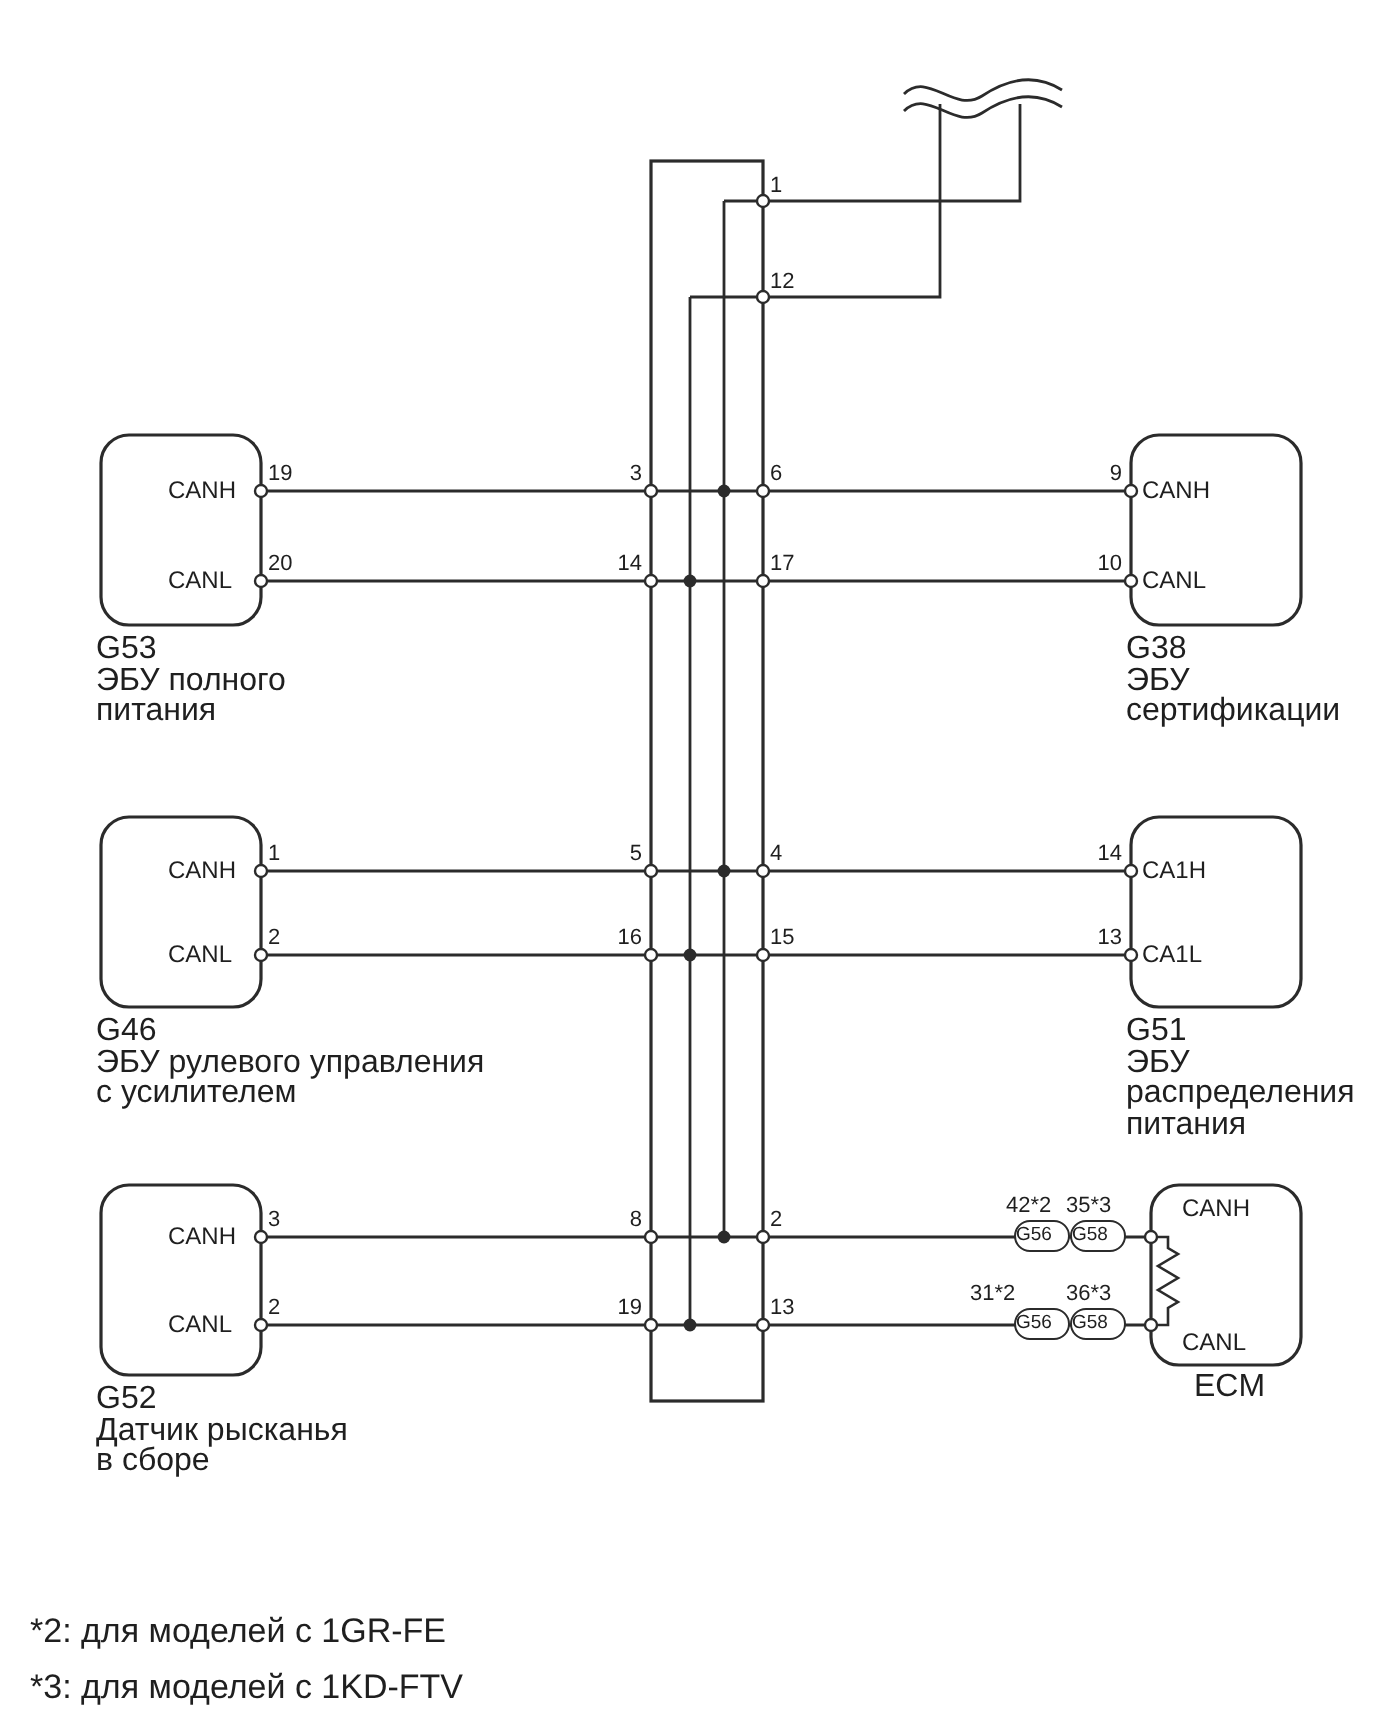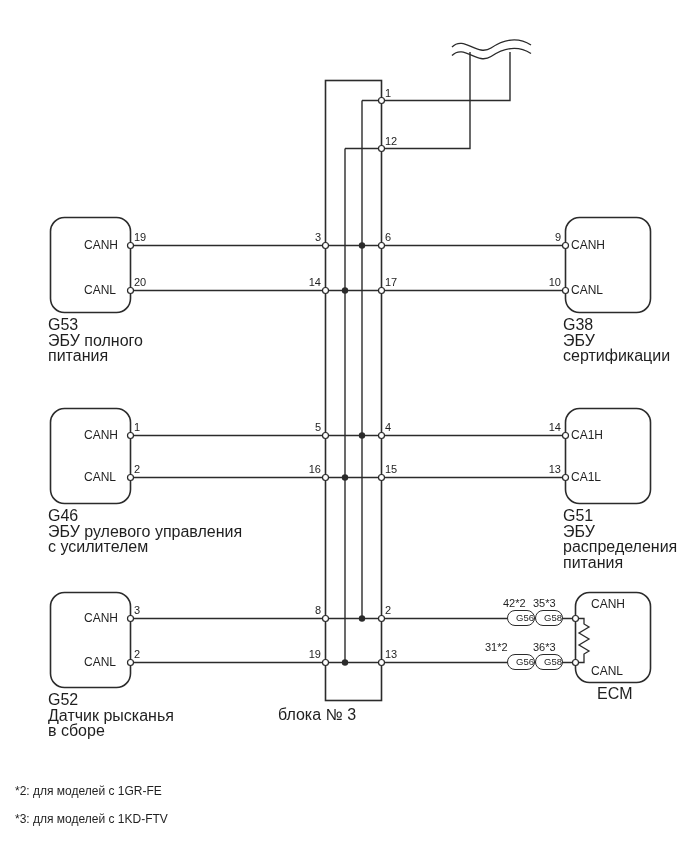--- a/index.html
+++ b/index.html
@@ -3,24 +3,24 @@
 <meta charset="utf-8">
 <style>
   html,body{margin:0;padding:0;background:#fff;}
   .canvas{position:relative;width:691px;height:855px;background:#ffffff;
           font-family:"Liberation Sans",sans-serif;color:#1f1f1f;overflow:hidden;}
   .canvas svg{position:absolute;left:0;top:0;}
   .pin{position:absolute;font-size:11px;line-height:13px;white-space:nowrap;}
   .pin.r{text-align:right;}
   .sig{position:absolute;font-size:12px;line-height:14px;white-space:nowrap;}
   .cap{position:absolute;font-size:16px;line-height:15.5px;white-space:nowrap;}
-  .foot{position:absolute;font-size:12px;line-height:15px;white-space:nowrap;}
+  .foot{position:absolute;font-size:17px;line-height:15px;white-space:nowrap;margin-top:24px;}
   .oval{position:absolute;width:28px;height:16px;box-sizing:border-box;
         border:1.3px solid #2b2b2b;border-radius:8px;background:#fff;
-        font-size:9.5px;line-height:13px;text-align:right;}
+        font-size:9.5px;line-height:13px;text-align:left;}
 </style>
 </head>
 <body>
 
 <div class="canvas">
 
   <svg width="691" height="855" viewBox="0 0 691 855">
 
     <g stroke="#2b2b2b" stroke-width="1.4" fill="none">
       <path d="M130,245.5 H565"></path>
@@ -167,19 +167,18 @@
   <div class="cap" style="left:563px;top:508px">
     <div>G51</div>
     <div>ЭБУ</div>
     <div>распределения</div>
     <div>питания</div>
   </div>
   <div class="cap" style="left:597px;top:686px">
     <div>ECM</div>
   </div>
   <div class="cap" style="left:278px;top:707px">
-    <div>блока № 3</div>
   </div>
 
   <div class="foot" style="left:15px;top:784px">*2: для моделей с 1GR-FE</div>
   <div class="foot" style="left:15px;top:812px">*3: для моделей с 1KD-FTV</div>
 
 </div>
 
 </body></html>

